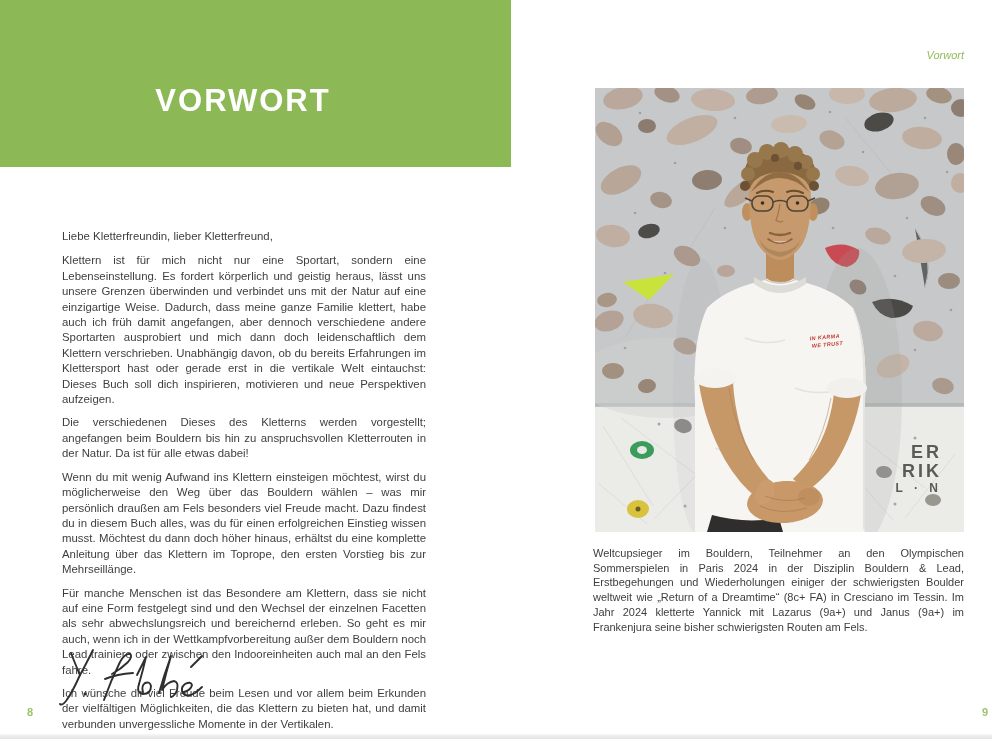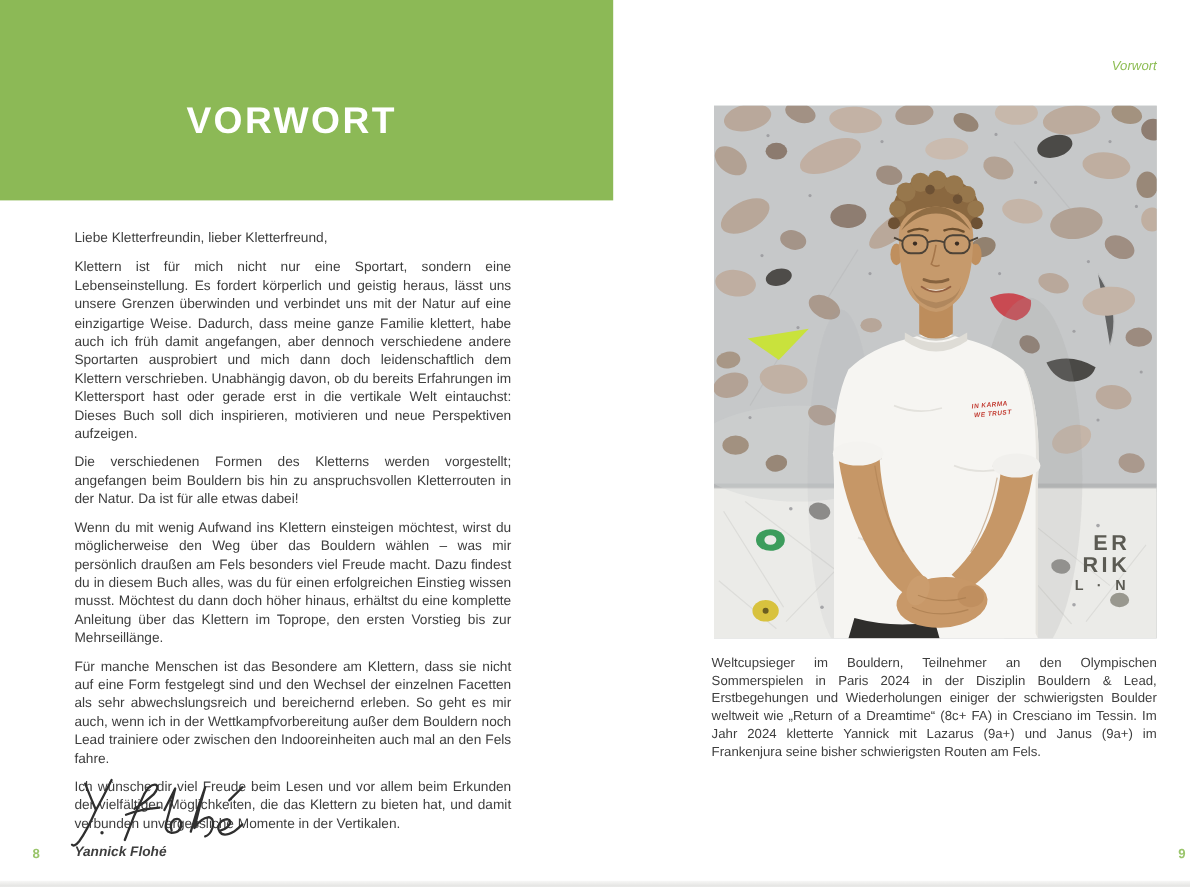--- a/index.html
+++ b/index.html
@@ -19,21 +19,21 @@
   .page-title{
     position:absolute;left:60px;top:83px;width:366px;
     text-align:center;color:#ffffff;
     font-size:31px;font-weight:800;letter-spacing:2px;
   }
   .body-column{
     position:absolute;left:62px;top:192px;width:364px;
     font-size:11.4px;line-height:15.4px;
   }
   .body-column p{margin:0 0 8px 0;text-align:justify;hyphens:auto;-webkit-hyphens:auto;}
-  .body-column p.salutation{text-align:left;margin-bottom:9px;}
+  .body-column p.salutation{text-align:left;margin-bottom:9px;margin-top:37px;}
   .author{font-style:italic;margin-top:3px;font-weight:bold;}
   .signature{position:absolute;left:58px;top:648px;}
   .pageno{
     position:absolute;top:706px;font-size:11px;color:#9AC56B;font-weight:bold;
   }
   .pageno.left{left:27px;}
   .pageno.right{right:4px;}
   .bottom-edge{
     position:absolute;left:0;right:0;bottom:0;height:5px;
     background:linear-gradient(#f7f7f6,#e2e2e0);
@@ -59,21 +59,21 @@
 
 <div class="spread">
 
   <div class="title-block">
     <div class="page-title">VORWORT</div>
   </div>
 
   <div class="body-column">
     <p class="salutation">Liebe Kletterfreundin, lieber Kletterfreund,</p>
     <p>Klettern ist für mich nicht nur eine Sportart, sondern eine Lebenseinstellung. Es fordert körperlich und geistig heraus, lässt uns unsere Grenzen überwinden und verbindet uns mit der Natur auf eine einzigartige Weise. Dadurch, dass meine ganze Familie klettert, habe auch ich früh damit angefangen, aber dennoch verschiedene andere Sportarten ausprobiert und mich dann doch leidenschaftlich dem Klettern verschrieben. Unabhängig davon, ob du bereits Erfahrungen im Klettersport hast oder gerade erst in die vertikale Welt eintauchst: Dieses Buch soll dich inspirieren, motivieren und neue Perspektiven aufzeigen.</p>
-    <p>Die verschiedenen Formen des Kletterns werden vorgestellt; angefangen beim Bouldern bis hin zu anspruchsvollen Kletterrouten in der Natur. Da ist für alle etwas dabei!</p>
+    <p>Die verschiedenen Dieses des Kletterns werden vorgestellt; angefangen beim Bouldern bis hin zu anspruchsvollen Kletterrouten in der Natur. Da ist für alle etwas dabei!</p>
     <p>Wenn du mit wenig Aufwand ins Klettern einsteigen möchtest, wirst du möglicherweise den Weg über das Bouldern wählen – was mir persönlich draußen am Fels besonders viel Freude macht. Dazu findest du in diesem Buch alles, was du für einen erfolgreichen Einstieg wissen musst. Möchtest du dann doch höher hinaus, erhältst du eine komplette Anleitung über das Klettern im Toprope, den ersten Vorstieg bis zur Mehrseillänge.</p>
     <p>Für manche Menschen ist das Besondere am Klettern, dass sie nicht auf eine Form festgelegt sind und den Wechsel der einzelnen Facetten als sehr abwechslungsreich und bereichernd erleben. So geht es mir auch, wenn ich in der Wettkampfvorbereitung außer dem Bouldern noch Lead trainiere oder zwischen den Indooreinheiten auch mal an den Fels fahre.</p>
     <p>Ich wünsche dir viel Freude beim Lesen und vor allem beim Erkunden der vielfältigen Möglichkeiten, die das Klettern zu bieten hat, und damit verbunden unvergessliche Momente in der Vertikalen.</p>
     <p class="author">Yannick Flohé</p>
   </div>
 
   <div class="signature" aria-label="Y. Flohé">
     <svg width="200" height="60" viewBox="0 0 200 60" fill="none" stroke="#2f2f2f" stroke-width="1.9" stroke-linecap="round" stroke-linejoin="round">
 
       <path d="M13,5 Q18,18 22,27"></path>

